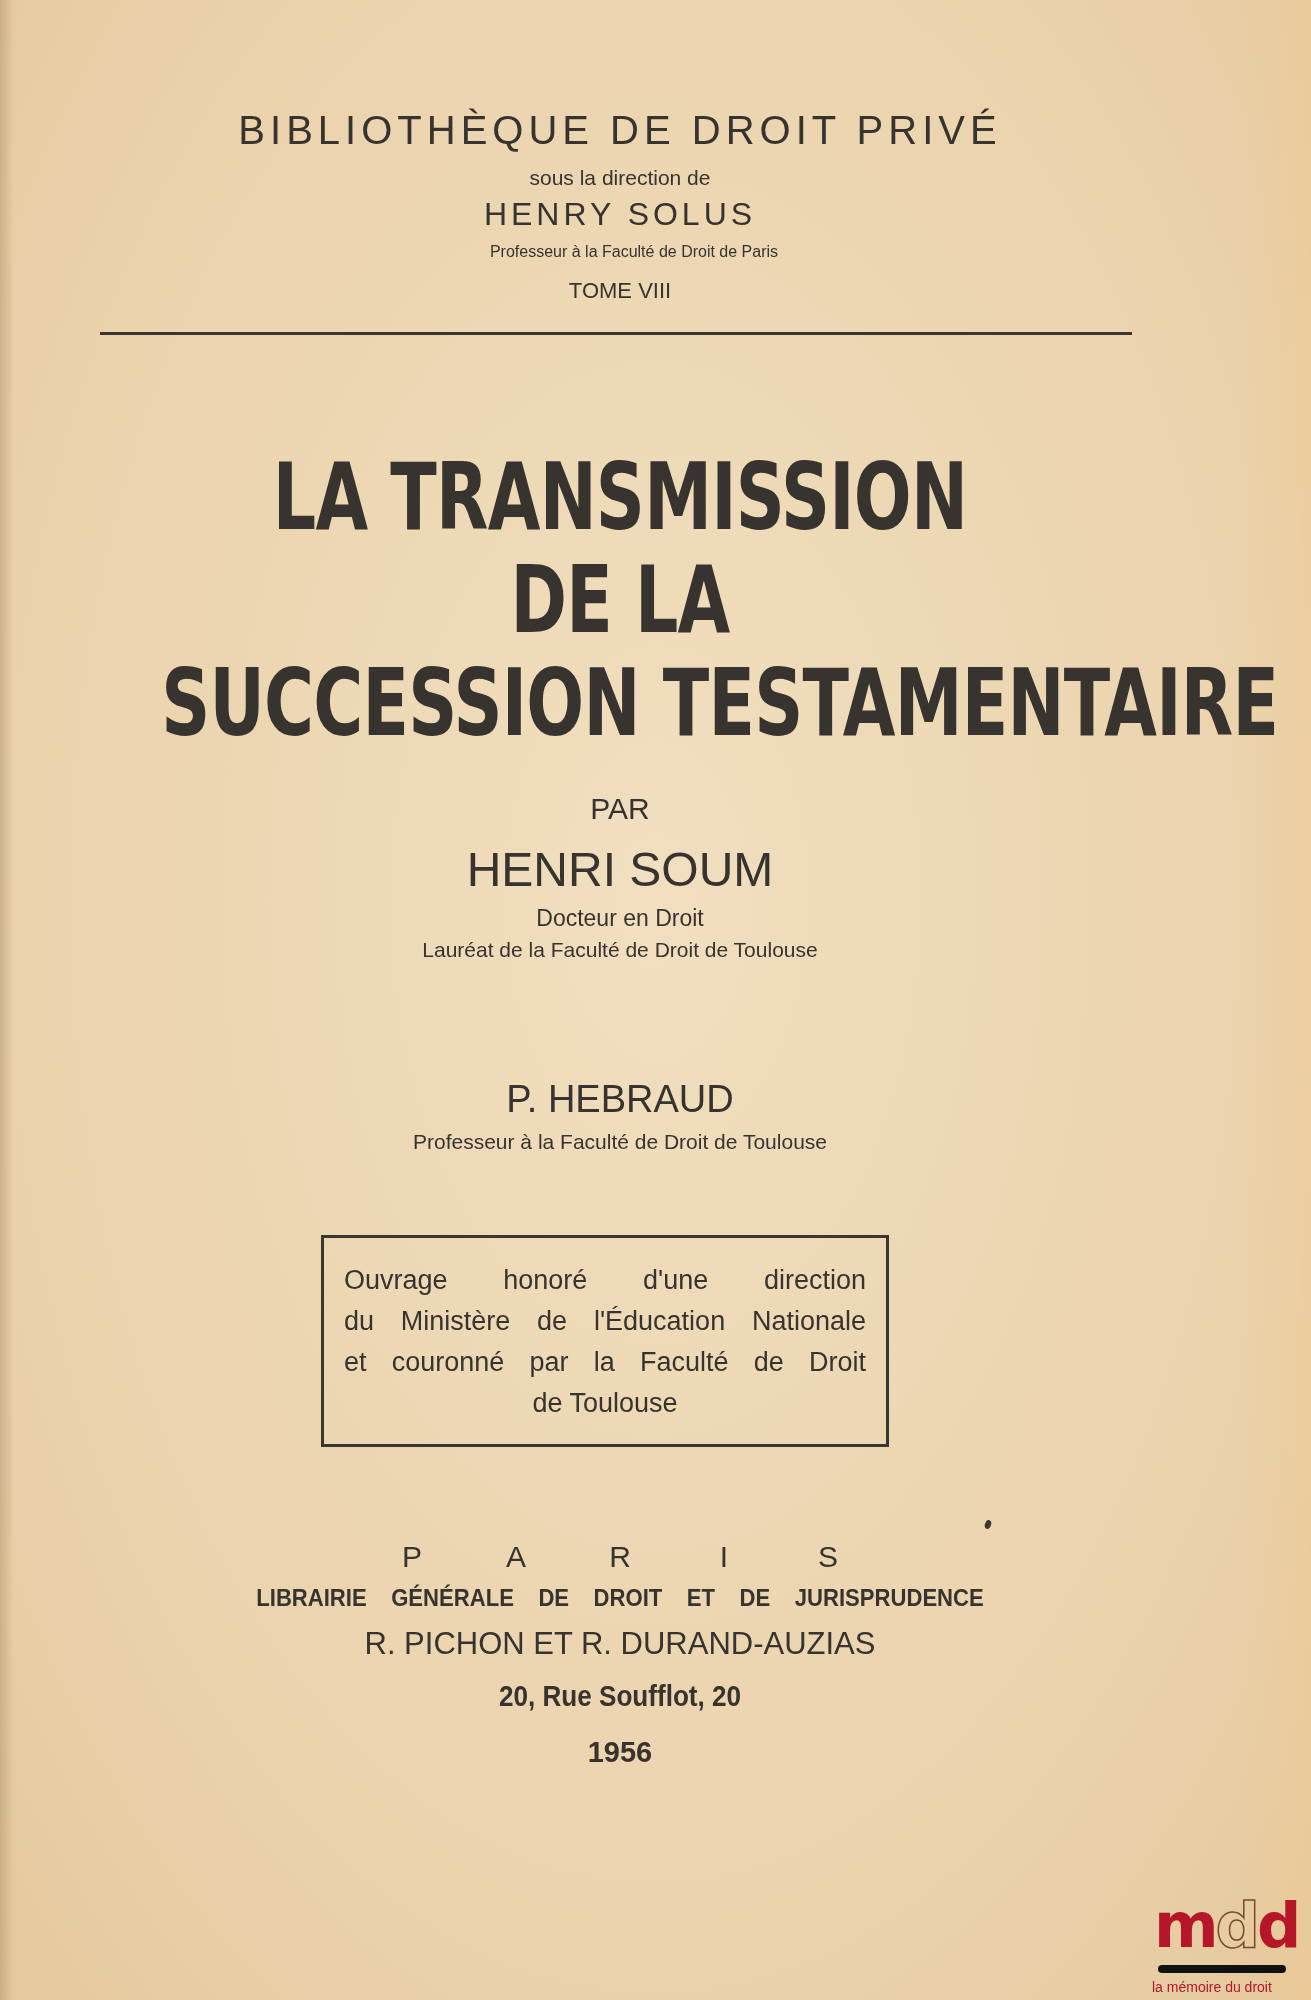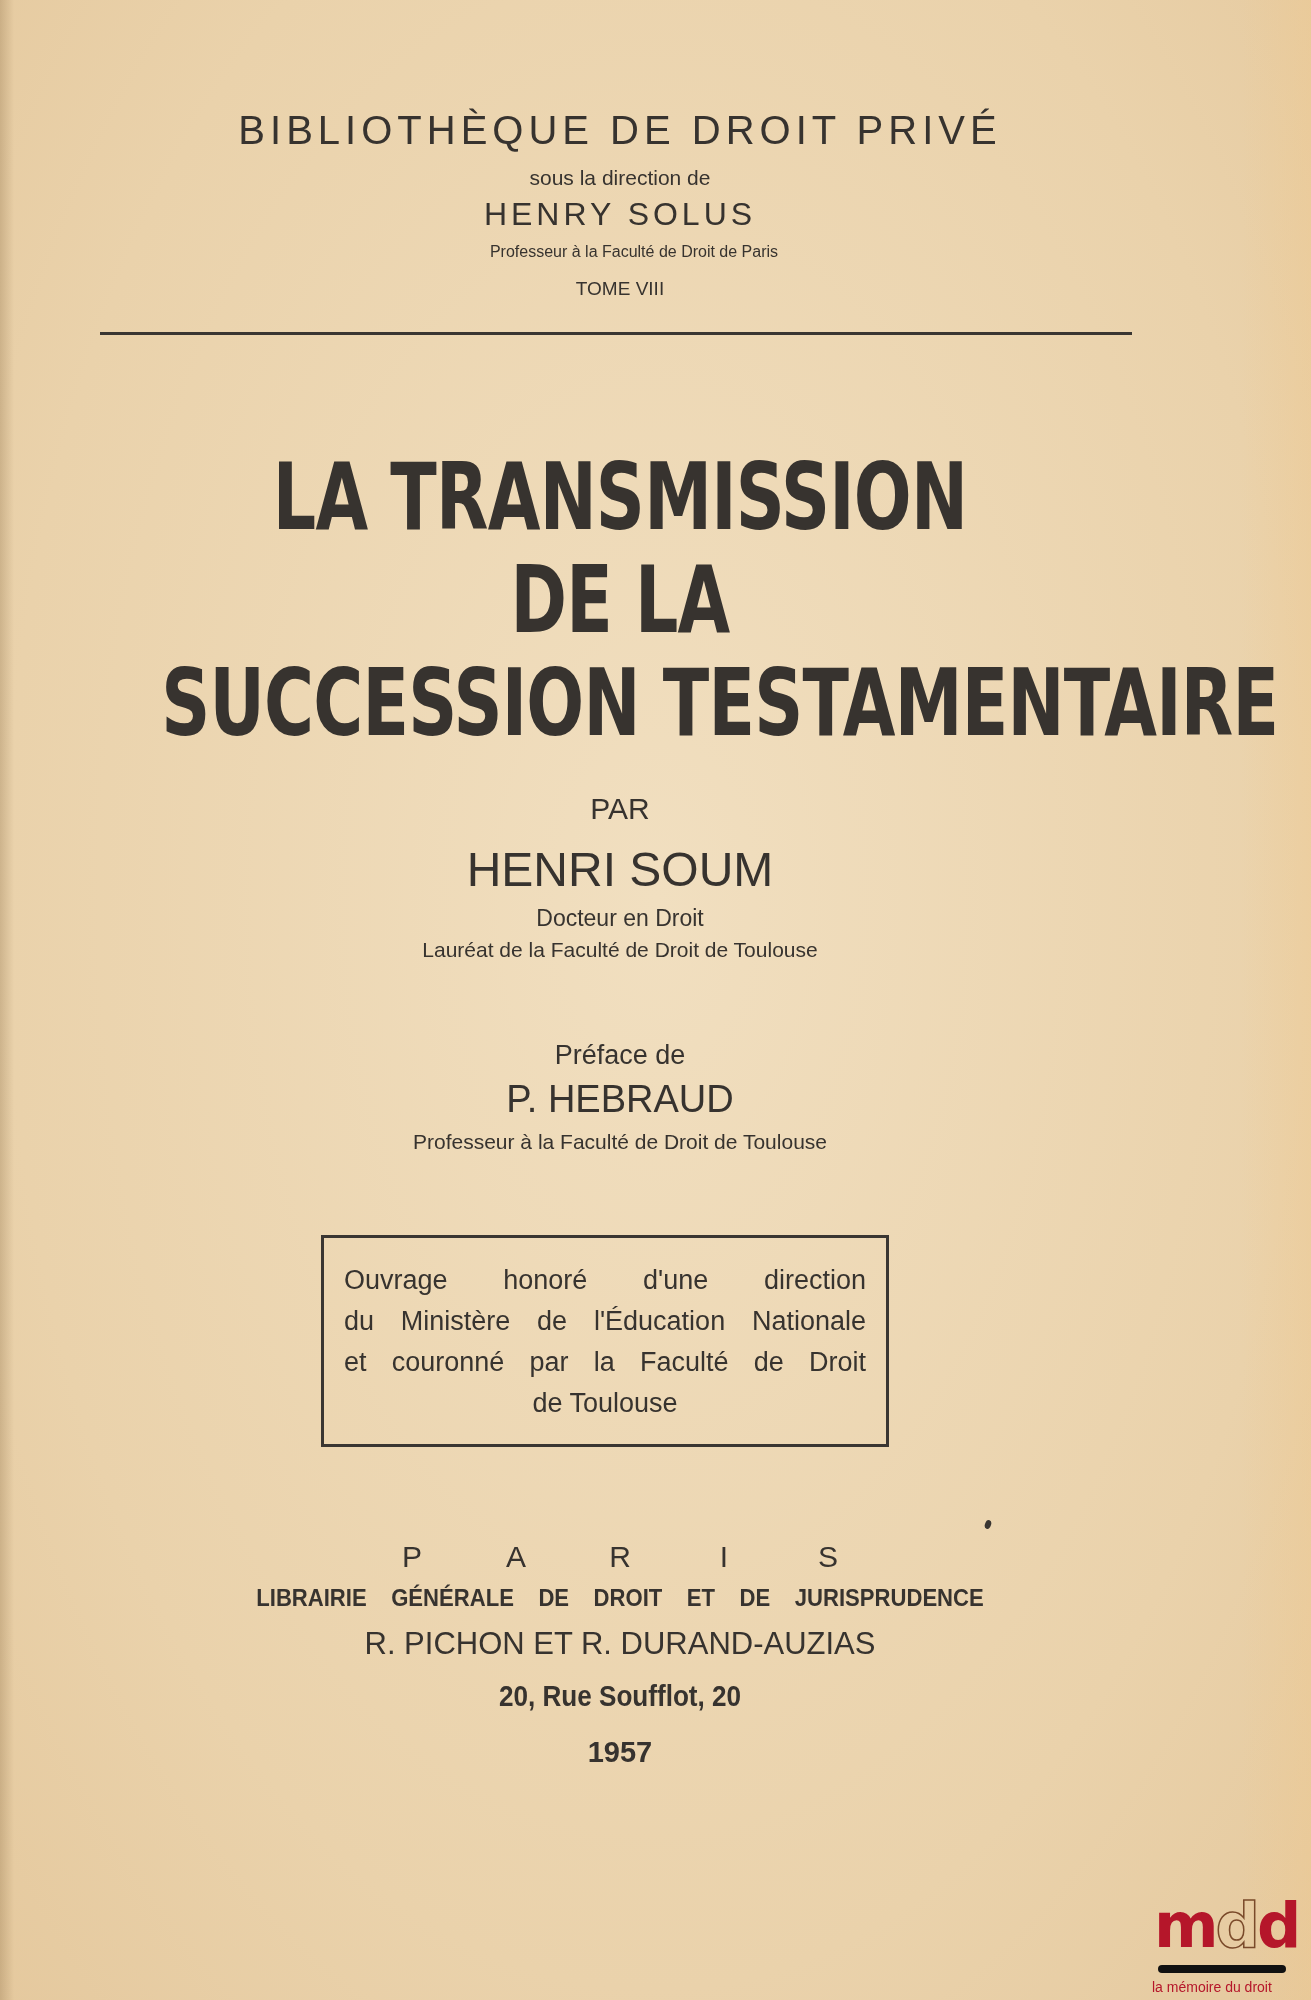--- a/index.html
+++ b/index.html
@@ -16,21 +16,21 @@
     color: #37332f;
     font-family: "Liberation Sans", "DejaVu Sans", sans-serif;
   }
   .line {
     position: absolute; left: 0; width: 1240px; text-align: center; white-space: nowrap;
   }
   .series-title { top: 108px; font-size: 40px; letter-spacing: 5px; font-weight: 400; left: 0; width: 1240px; }
   .series-sub { top: 166px; font-size: 21px; }
   .director { top: 196px; font-size: 32px; letter-spacing: 4px; }
   .director-role { top: 243px; font-size: 16px; margin-left: 14px; }
-  .tome { top: 278px; font-size: 19px; }
+  .tome { top: 278px; font-size: 22px; }
   .rule { position: absolute; left: 100px; width: 1032px; top: 332px; height: 3px; background: #3a3632; }
 
   .title {
     font-family: "DejaVu Sans", sans-serif; font-weight: 700;
     font-size: 92px; line-height: 1; letter-spacing: -1px;
     transform: scaleX(0.74); transform-origin: center top;
   }
   .t1 { top: 452px; }
   .t2 { top: 555px; }
   .t3 { top: 658px; }
@@ -86,42 +86,41 @@
 
   <div class="line title t1">LA TRANSMISSION</div>
   <div class="line title t2">DE LA</div>
   <div class="line title t3">SUCCESSION TESTAMENTAIRE</div>
 
   <div class="line par">PAR</div>
   <div class="line author">HENRI SOUM</div>
   <div class="line author-r1">Docteur en Droit</div>
   <div class="line author-r2">Lauréat de la Faculté de Droit de Toulouse</div>
 
-  <div class="line preface">Préface de</div>
   <div class="line prefacer">P. HEBRAUD</div>
   <div class="line prefacer-role">Professeur à la Faculté de Droit de Toulouse</div>
 
   <div class="box">
     <div class="box-text">
       <span>Ouvrage honoré d'une direction</span>
       <span>du Ministère de l'Éducation Nationale</span>
       <span>et couronné par la Faculté de Droit</span>
       <span>de Toulouse</span>
     </div>
   </div>
 
   <div class="speck"></div>
 
   <div class="line paris">
     <span>P</span><span>A</span><span>R</span><span>I</span><span>S</span>
   </div>
   <div class="line publisher">LIBRAIRIE GÉNÉRALE DE DROIT ET DE JURISPRUDENCE</div>
   <div class="line publisher2">R. PICHON ET R. DURAND-AUZIAS</div>
   <div class="line address">20, Rue Soufflot, 20</div>
-  <div class="line year">1957</div>
+  <div class="line year">1956</div>
 
   <div class="logo">
     <div class="logo-mark"><span>m</span><span class="outline">d</span><span>d</span></div>
     <div class="logo-bar"></div>
     <div class="logo-tag">la mémoire du droit</div>
   </div>
 
 </div>
 
 </body></html>

